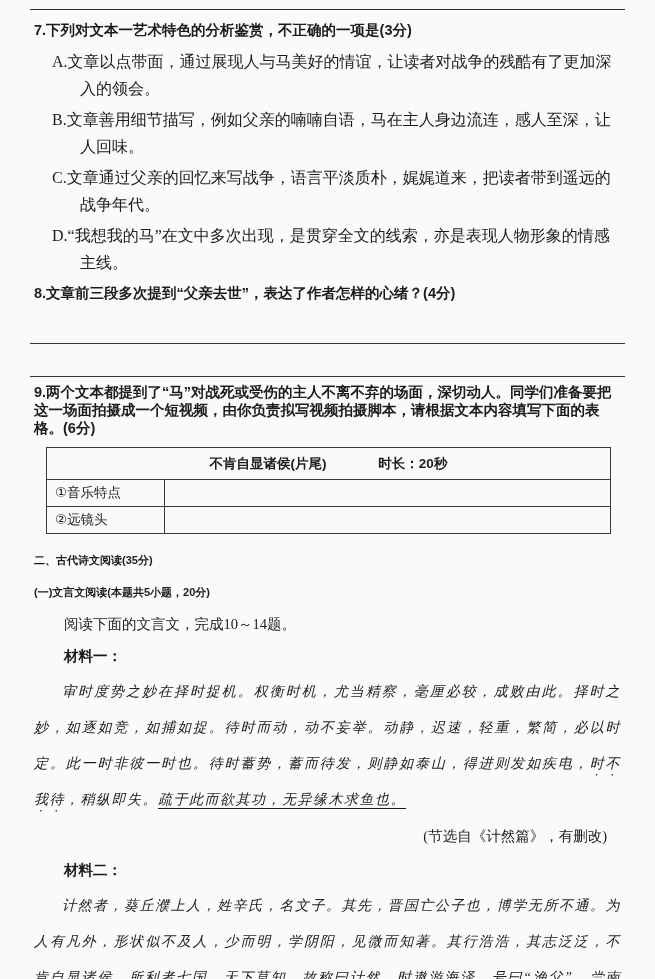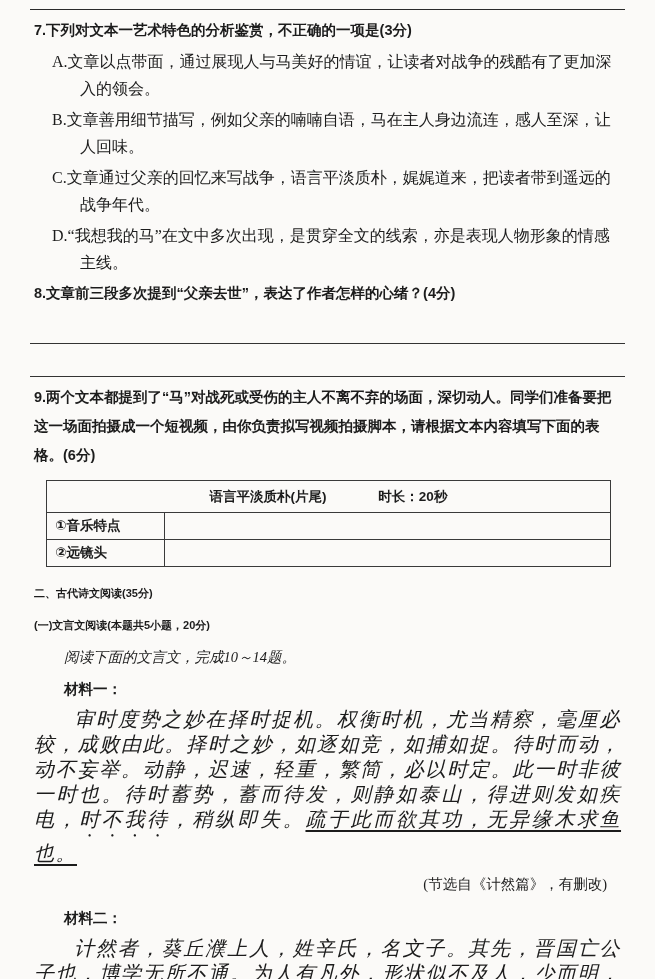--- a/index.html
+++ b/index.html
@@ -29,57 +29,57 @@
     line-height: 27px;
     padding-left: 46px;
     text-indent: -28px;
     font-size: 16px;
   }
   .q8 { margin-top: 0; }
   .ans-line {
     height: 33px;
     border-bottom: 1.3px solid #333;
   }
-  .q9 { margin-top: 6px; line-height: 29px; }
+  .q9 { margin-top: 6px; line-height: 18px; }
   table.storyboard {
     border-collapse: collapse;
     width: 565px;
     margin: 10px 0 12px 16px;
     font-size: 13.5px;
     font-family: "Liberation Sans", "DejaVu Sans", sans-serif;
   }
   table.storyboard td {
     border: 1px solid #3a3a3a;
     padding: 2px 8px;
     vertical-align: middle;
   }
   td.th { text-align: center; font-weight: 700; height: 32px; }
   td.th .hdr-right { margin-left: 48px; }
-  td.c1 { width: 118px; height: 27px; font-weight: 700; }
+  td.c1 { width: 118px; height: 27px; font-weight: 400; }
   td.c2 { width: 447px; }
   tr.tall td { height: 50px; line-height: 21px; }
   .h2 {
     font-weight: 700;
     font-family: "Liberation Sans", "DejaVu Sans", sans-serif;
     font-size: 11px;
     line-height: 28px;
   }
-  .indent { padding-left: 30px; line-height: 28px; font-style: italic; }
+  .indent { padding-left: 30px; line-height: 28px; }
   .mat-label {
     padding-left: 30px;
     font-weight: 700;
     font-family: "Liberation Sans", "DejaVu Sans", sans-serif;
     line-height: 28px;
   }
   .mat2 { margin-top: 6px; }
   .classical {
     font-style: italic;
-    font-size: 20px;
+    font-size: 14px;
     letter-spacing: 1.5px;
-    line-height: 25px;
+    line-height: 36px;
     text-align: justify;
     text-indent: 2em;
   }
   .ul { text-decoration: underline; text-underline-offset: 4px; }
   .em-dots {
     -webkit-text-emphasis: filled dot;
     -webkit-text-emphasis-position: under left;
     text-emphasis: filled dot;
     text-emphasis-position: under left;
   }
@@ -103,21 +103,21 @@
 <p class="stem q8">8.文章前三段多次提到“父亲去世”，表达了作者怎样的心绪？(4分)</p>
 <div class="ans-line"></div>
 <div class="ans-line"></div>
 
 <p class="stem q9">9.两个文本都提到了“马”对战死或受伤的主人不离不弃的场面，深切动人。同学们准备要把这一场面拍摄成一个短视频，由你负责拟写视频拍摄脚本，请根据文本内容填写下面的表格。(6分)</p>
 
 <table class="storyboard">
   <tbody>
       <tr>
     <td class="th" colspan="2">
-      <span>语言平淡质朴(片尾)</span>
+      <span>不肯自显诸侯(片尾)</span>
       <span class="hdr-right">时长：20秒</span>
     </td>
   </tr>
   <tr>
     <td class="c1">①音乐特点</td>
     <td class="c2"></td>
   </tr>
   <tr>
     <td class="c1">②远镜头</td>
     <td class="c2"></td>

